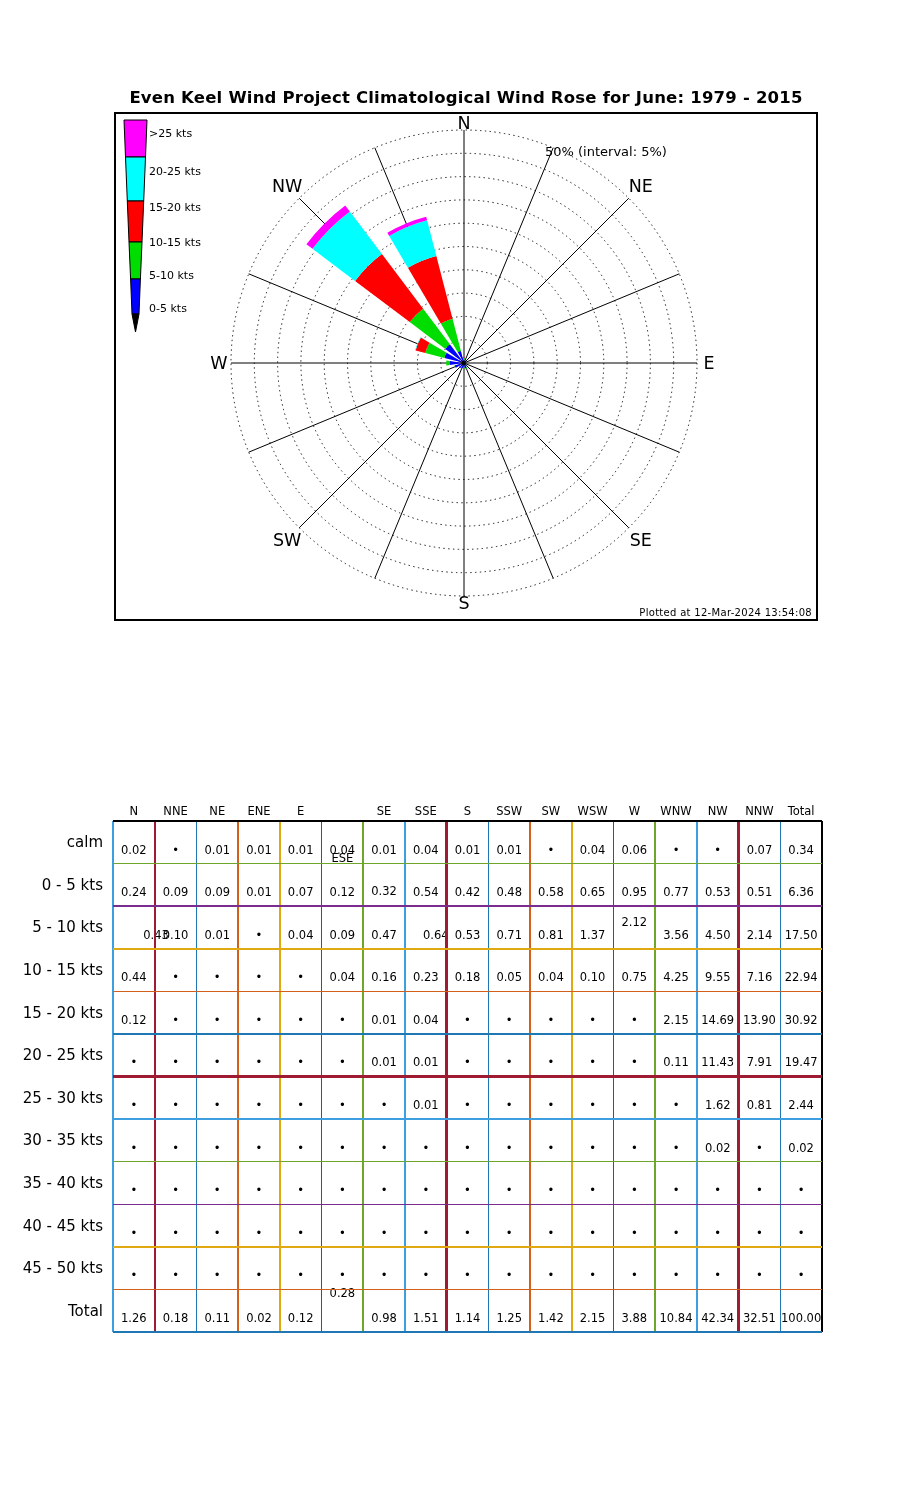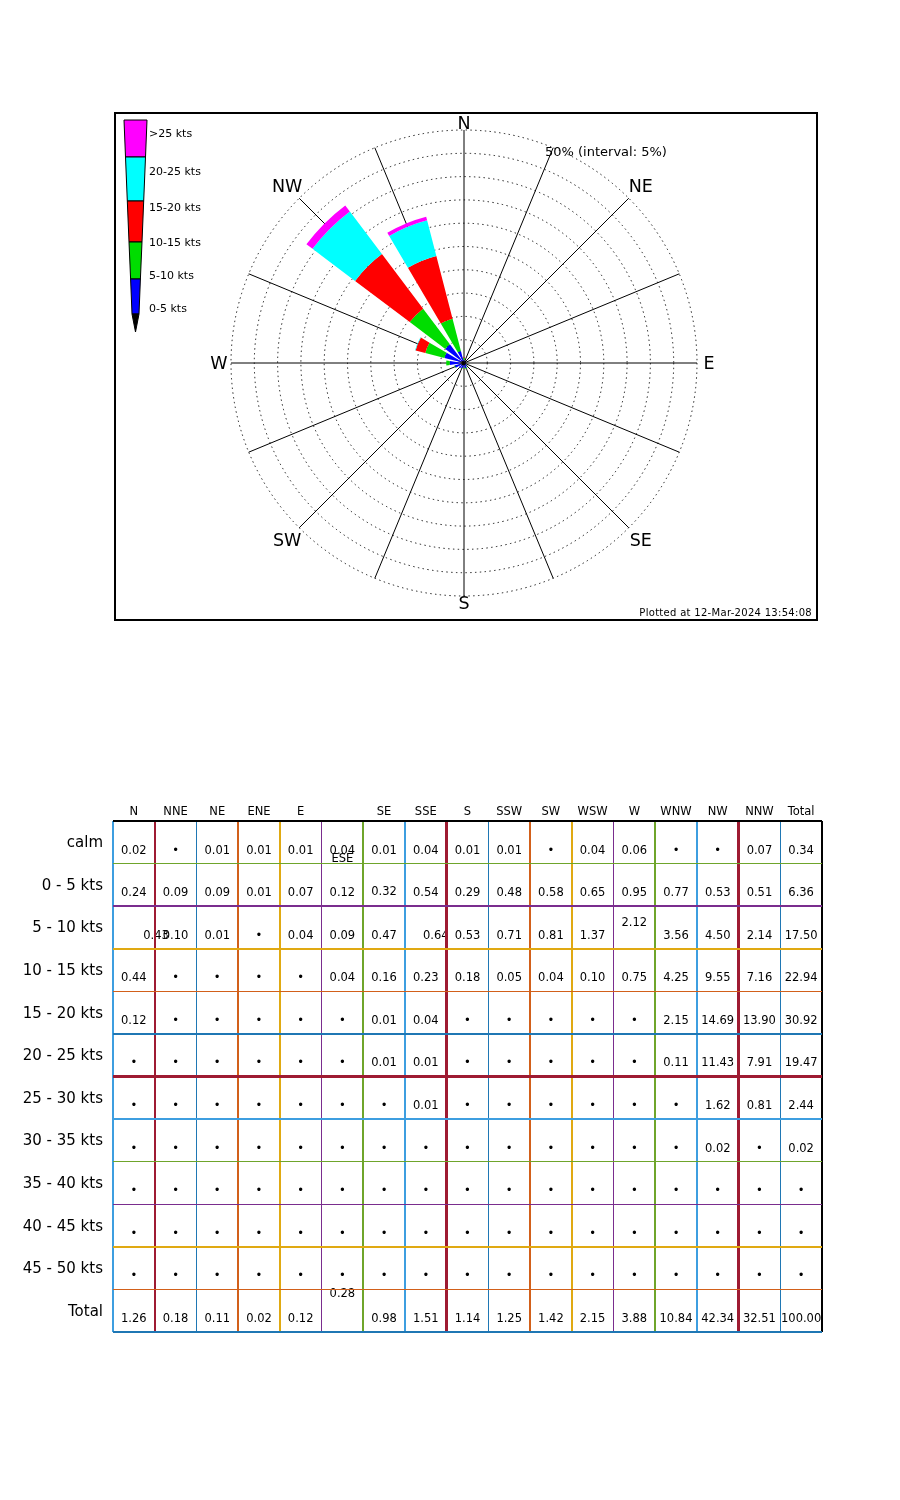--- a/index.html
+++ b/index.html
@@ -18,20 +18,21 @@
   .jfd .rlabel{position:absolute;width:108px;text-align:right;font-size:15px;line-height:20px;}
   .jfd .cell{position:absolute;display:flex;justify-content:center;align-items:flex-end;
     padding-bottom:7px;box-sizing:border-box;font-size:11.5px;}
   .jfd .vline,.jfd .hline{position:absolute;}
 </style>
 </head>
 <body>
 
 <div class="page">
 
+  <div class="rose-title">Even Keel Wind Project Climatological Wind Rose for June: 1979 - 2015</div>
 
   <div class="rose-box">
     <svg id="rose-svg" width="700" height="505" viewBox="0 0 700 505">
         <circle cx="348" cy="249" r="23.3" fill="none" stroke="#000" stroke-width="0.9" stroke-dasharray="1.4 3.4"></circle>
         <circle cx="348" cy="249" r="46.6" fill="none" stroke="#000" stroke-width="0.9" stroke-dasharray="1.4 3.4"></circle>
         <circle cx="348" cy="249" r="69.9" fill="none" stroke="#000" stroke-width="0.9" stroke-dasharray="1.4 3.4"></circle>
         <circle cx="348" cy="249" r="93.2" fill="none" stroke="#000" stroke-width="0.9" stroke-dasharray="1.4 3.4"></circle>
         <circle cx="348" cy="249" r="116.5" fill="none" stroke="#000" stroke-width="0.9" stroke-dasharray="1.4 3.4"></circle>
         <circle cx="348" cy="249" r="139.8" fill="none" stroke="#000" stroke-width="0.9" stroke-dasharray="1.4 3.4"></circle>
         <circle cx="348" cy="249" r="163.1" fill="none" stroke="#000" stroke-width="0.9" stroke-dasharray="1.4 3.4"></circle>
@@ -185,21 +186,21 @@
       <div class="cell" style="left: 625.588px; top: 0px; width: 41.7059px; height: 42.5833px;">0.07</div>
       <div class="cell" style="left: 667.294px; top: 0px; width: 41.7059px; height: 42.5833px;">0.34</div>
       <div class="cell" style="left: 0px; top: 42.5833px; width: 41.7059px; height: 42.5833px;">0.24</div>
       <div class="cell" style="left: 41.7059px; top: 42.5833px; width: 41.7059px; height: 42.5833px;">0.09</div>
       <div class="cell" style="left: 83.4118px; top: 42.5833px; width: 41.7059px; height: 42.5833px;">0.09</div>
       <div class="cell" style="left: 125.118px; top: 42.5833px; width: 41.7059px; height: 42.5833px;">0.01</div>
       <div class="cell" style="left: 166.824px; top: 42.5833px; width: 41.7059px; height: 42.5833px;">0.07</div>
       <div class="cell" style="left: 208.529px; top: 42.5833px; width: 41.7059px; height: 42.5833px;">0.12</div>
       <div class="cell" style="left: 250.235px; top: 41px; width: 41.7059px; height: 42.5833px;">0.32</div>
       <div class="cell" style="left: 291.941px; top: 42.5833px; width: 41.7059px; height: 42.5833px;">0.54</div>
-      <div class="cell" style="left: 333.647px; top: 42.5833px; width: 41.7059px; height: 42.5833px;">0.29</div>
+      <div class="cell" style="left: 333.647px; top: 42.5833px; width: 41.7059px; height: 42.5833px;">0.42</div>
       <div class="cell" style="left: 375.353px; top: 42.5833px; width: 41.7059px; height: 42.5833px;">0.48</div>
       <div class="cell" style="left: 417.059px; top: 42.5833px; width: 41.7059px; height: 42.5833px;">0.58</div>
       <div class="cell" style="left: 458.765px; top: 42.5833px; width: 41.7059px; height: 42.5833px;">0.65</div>
       <div class="cell" style="left: 500.471px; top: 42.5833px; width: 41.7059px; height: 42.5833px;">0.95</div>
       <div class="cell" style="left: 542.176px; top: 42.5833px; width: 41.7059px; height: 42.5833px;">0.77</div>
       <div class="cell" style="left: 583.882px; top: 42.5833px; width: 41.7059px; height: 42.5833px;">0.53</div>
       <div class="cell" style="left: 625.588px; top: 42.5833px; width: 41.7059px; height: 42.5833px;">0.51</div>
       <div class="cell" style="left: 667.294px; top: 42.5833px; width: 41.7059px; height: 42.5833px;">6.36</div>
       <div class="cell" style="left: 0px; top: 85.1667px; width: 41.7059px; height: 42.5833px; padding-left: 43px;">0.43</div>
       <div class="cell" style="left: 41.7059px; top: 85.1667px; width: 41.7059px; height: 42.5833px;">0.10</div>

